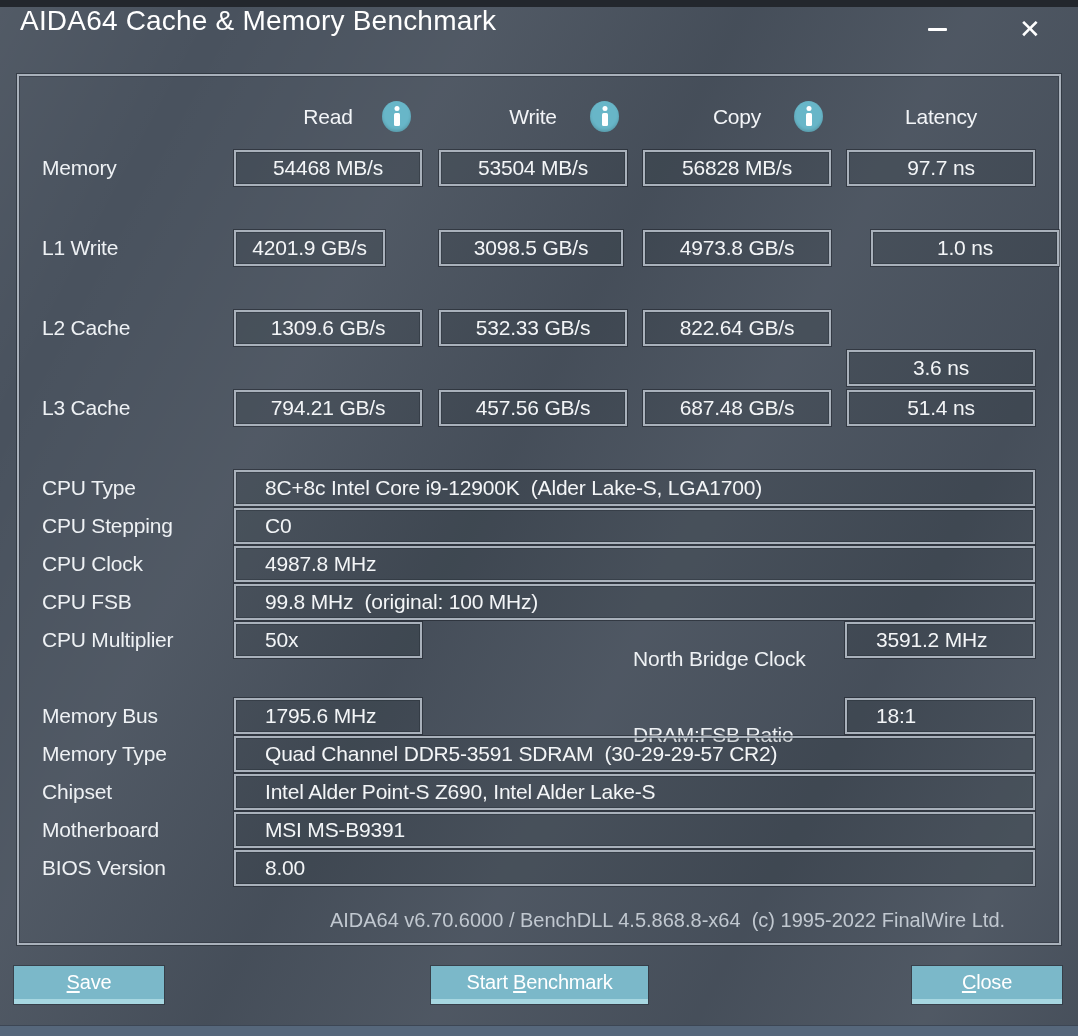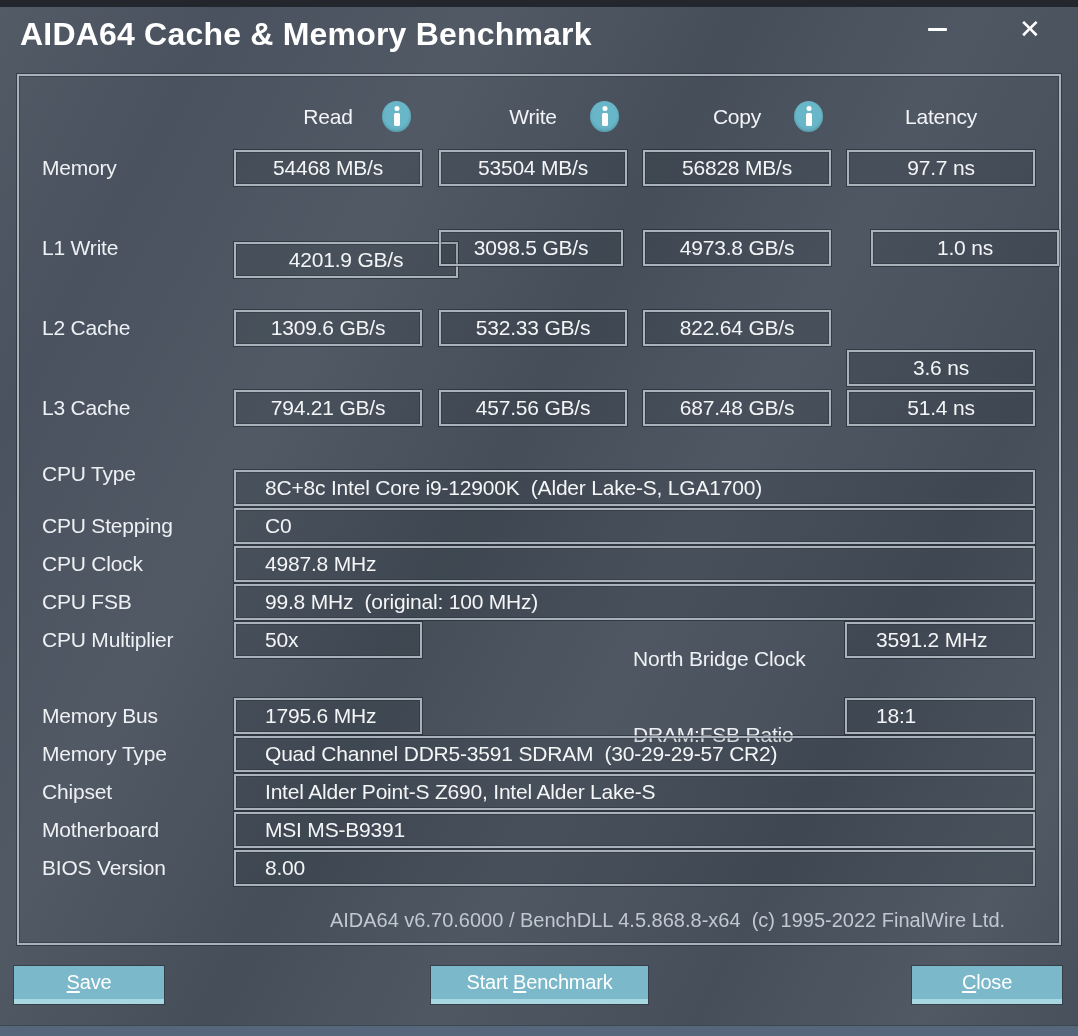--- a/index.html
+++ b/index.html
@@ -8,22 +8,22 @@
     font-family:"Liberation Sans","DejaVu Sans",sans-serif;
     background:
       linear-gradient(118deg,
         rgba(255,255,255,0.05) 0%, rgba(255,255,255,0.00) 14%,
         rgba(255,255,255,0.045) 30%, rgba(0,0,0,0.05) 46%,
         rgba(255,255,255,0.03) 60%, rgba(0,0,0,0.045) 76%,
         rgba(255,255,255,0.04) 90%, rgba(0,0,0,0.03) 100%),
       #49525e;
   }
   .topstrip{position:absolute;left:0;top:0;width:1078px;height:7px;background:#23272d;}
-  .title{position:absolute;left:20px;top:13px;height:42px;display:flex;align-items:center;
-    font-size:32px;font-weight:700;color:#ffffff;letter-spacing:0.2px;white-space:pre;}
+  .title{position:absolute;left:20px;top:0;height:42px;display:flex;align-items:center;
+    font-size:28px;font-weight:400;color:#ffffff;letter-spacing:0.2px;white-space:pre;}
   .winbtn{position:absolute;top:8px;width:46px;height:42px;display:flex;align-items:center;
     justify-content:center;color:#ffffff;cursor:pointer;}
   .minbar{display:block;width:19px;height:3px;background:#ffffff;border-radius:1px;}
   .xglyph{font-size:26px;font-weight:400;line-height:1;}
   .panel{position:absolute;left:17px;top:74px;width:1044px;height:871px;box-sizing:border-box;
     border:2px solid #a9b1bb;
     box-shadow:0 0 0 1px rgba(23,28,35,0.45), inset 0 0 0 1px rgba(23,28,35,0.3);}
   .colhead{position:absolute;width:188px;height:32px;display:flex;align-items:center;
     justify-content:center;font-size:21px;color:#f2f4f7;letter-spacing:-0.2px;white-space:pre;}
   .info-icon{position:absolute;width:29px;height:31px;background:#68b6c8;border-radius:50%;
@@ -79,38 +79,38 @@
   <span class="info-icon" style="left:590px;top:101px;"></span>
   <span class="info-icon" style="left:794px;top:101px;"></span>
 
   <div class="rlabel" style="top:150px;">Memory</div>
   <div class="vbox" style="top:150px;left:234px;width:188px;">54468 MB/s</div>
   <div class="vbox" style="top:150px;left:439px;width:188px;">53504 MB/s</div>
   <div class="vbox" style="top:150px;left:643px;width:188px;">56828 MB/s</div>
   <div class="vbox" style="top:150px;left:847px;width:188px;text-align:right;">97.7 ns</div>
 
   <div class="rlabel" style="top:230px;">L1 Write</div>
-  <div class="vbox" style="top:230px;left:234px;width:224px;margin-top:12px;">4201.9 GB/s</div>
+  <div class="vbox" style="top:230px;left:234px;width:151px;">4201.9 GB/s</div>
   <div class="vbox" style="top:230px;left:439px;width:184px;">3098.5 GB/s</div>
   <div class="vbox" style="top:230px;left:643px;width:188px;">4973.8 GB/s</div>
   <div class="vbox" style="top:230px;left:847px;width:188px;margin-left:24px;">1.0 ns</div>
 
   <div class="rlabel" style="top:310px;">L2 Cache</div>
   <div class="vbox" style="top:310px;left:234px;width:188px;">1309.6 GB/s</div>
   <div class="vbox" style="top:310px;left:439px;width:188px;">532.33 GB/s</div>
   <div class="vbox" style="top:310px;left:643px;width:188px;">822.64 GB/s</div>
   <div class="vbox" style="top:310px;left:847px;width:188px;margin-top:40px;">3.6 ns</div>
 
   <div class="rlabel" style="top:390px;">L3 Cache</div>
   <div class="vbox" style="top:390px;left:234px;width:188px;">794.21 GB/s</div>
   <div class="vbox" style="top:390px;left:439px;width:188px;">457.56 GB/s</div>
   <div class="vbox" style="top:390px;left:643px;width:188px;">687.48 GB/s</div>
   <div class="vbox" style="top:390px;left:847px;width:188px;">51.4 ns</div>
 
-  <div class="rlabel" style="top:456px;">CPU Type</div>
+  <div class="rlabel" style="top:470px;">CPU Type</div>
   <div class="vbox long" style="top:470px;left:234px;width:801px;">8C+8c Intel Core i9-12900K  (Alder Lake-S, LGA1700)</div>
 
   <div class="rlabel" style="top:508px;">CPU Stepping</div>
   <div class="vbox long" style="top:508px;left:234px;width:801px;">C0</div>
 
   <div class="rlabel" style="top:546px;">CPU Clock</div>
   <div class="vbox long" style="top:546px;left:234px;width:801px;">4987.8 MHz</div>
 
   <div class="rlabel" style="top:584px;">CPU FSB</div>
   <div class="vbox long" style="top:584px;left:234px;width:801px;">99.8 MHz  (original: 100 MHz)</div>

